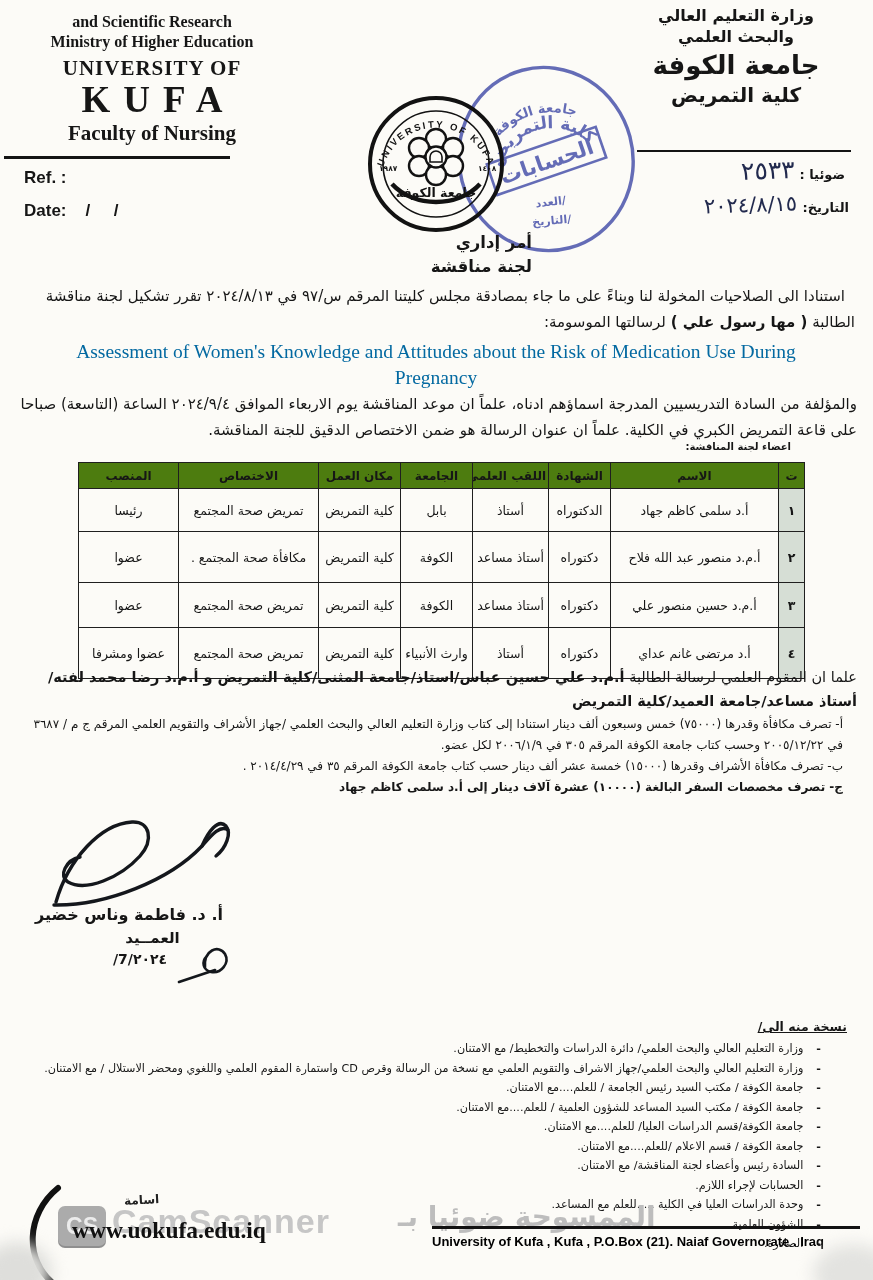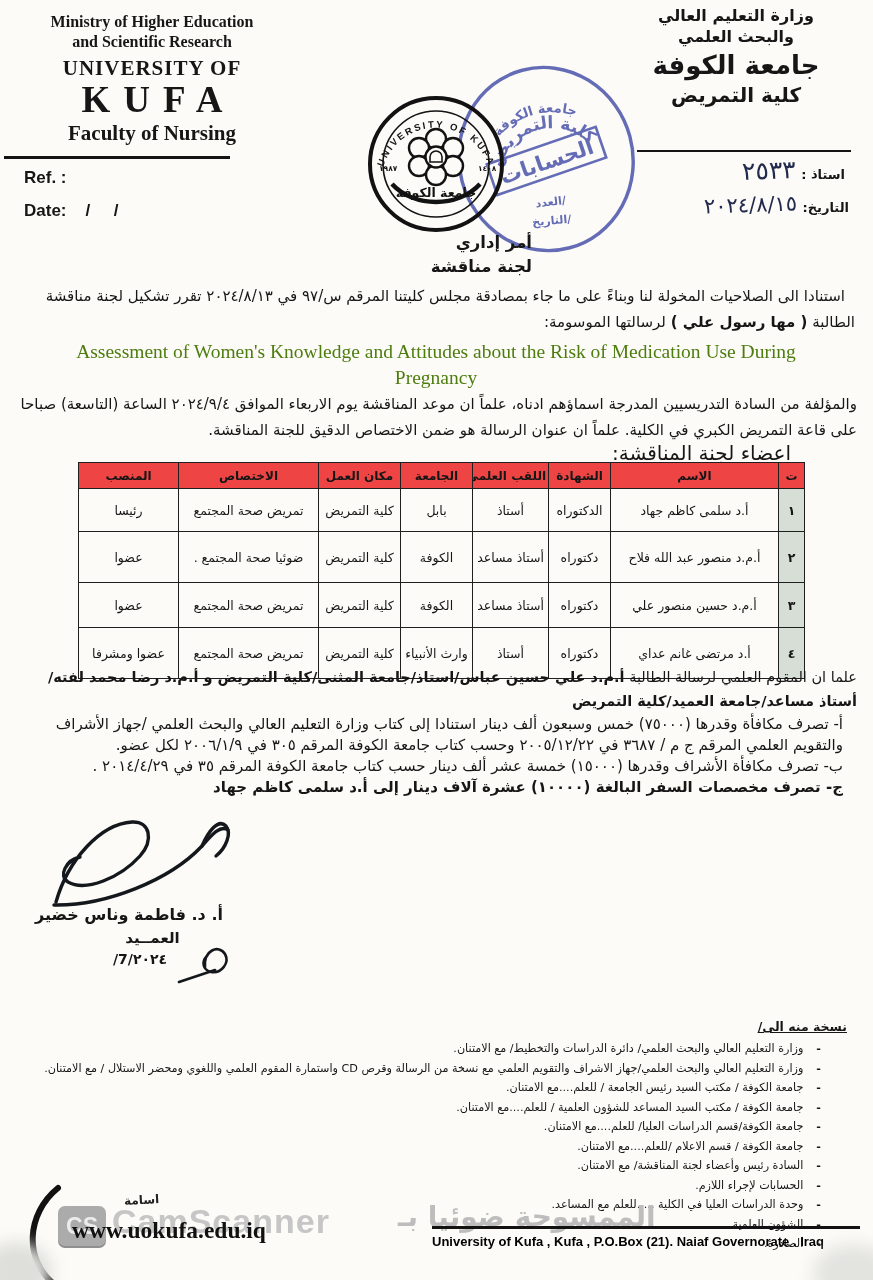--- a/index.html
+++ b/index.html
@@ -31,36 +31,36 @@
   
   .seal{position:absolute;left:366px;top:94px;width:140px;height:140px;z-index:2;}
   .stamp{position:absolute;left:450px;top:58px;width:192px;height:202px;z-index:1;opacity:.88;}
   
   .order-title{position:absolute;left:357px;top:231px;width:175px;direction:rtl;
                font-weight:bold;font-size:16.5px;line-height:1.45;z-index:3;}
   
   .para{direction:rtl;text-align:right;font-size:15px;line-height:26px;}
   .p-intro{position:absolute;right:18px;top:283px;width:838px;text-indent:10px;}
   .title-en{position:absolute;left:40px;top:339px;width:792px;text-align:center;
-            font-family:"Liberation Serif",serif;font-size:19.5px;line-height:26px;color:#4d7c0f;}
+            font-family:"Liberation Serif",serif;font-size:19.5px;line-height:26px;color:#0369a1;}
   .p-comp{position:absolute;right:16px;top:391px;width:842px;}
-  .members-h{position:absolute;right:82px;top:441px;direction:rtl;font-weight:normal;font-size:20px;}
+  .members-h{position:absolute;right:82px;top:441px;direction:rtl;font-weight:bold;font-size:10px;}
   
   .cmt-table{position:absolute;right:68px;top:462px;width:726px;border-collapse:collapse;
              direction:rtl;table-layout:fixed;}
   .cmt-table th,.cmt-table td{border:1.4px solid #1f1f1f;text-align:center;vertical-align:middle;
              font-size:12.5px;padding:1px 2px;overflow:hidden;}
-  .cmt-table th{height:23px;font-weight:bold;background:#ef4444;white-space:nowrap;font-size:12px;}
+  .cmt-table th{height:23px;font-weight:bold;background:#4d7c0f;white-space:nowrap;font-size:12px;}
   .cmt-table td.noc{background:#d6ded5;font-weight:bold;}
   .r1 td{height:40px;} .r2 td{height:48px;} .r3 td{height:42px;} .r4 td{height:48px;}
   
   .p-eval{position:absolute;right:16px;top:665px;width:842px;line-height:24px;font-size:14.5px;}
   .p-eval b{font-weight:bold;}
   .provisions{position:absolute;right:30px;top:714px;width:824px;direction:rtl;text-align:right;
-              font-size:15px;line-height:21px;}
+              font-size:12px;line-height:21px;}
   .prov-c{font-weight:bold;}
   
   .sig-svg{position:absolute;left:42px;top:810px;}
   .sig-name{position:absolute;left:35px;top:905px;width:235px;text-align:left;direction:rtl;
             font-weight:bold;font-size:16px;}
   .sig-title{position:absolute;left:35px;top:929px;width:235px;text-align:center;direction:rtl;
              font-weight:bold;font-size:15px;letter-spacing:1px;}
   .sig-date{position:absolute;left:60px;top:951px;width:160px;text-align:center;direction:rtl;
             font-weight:bold;font-size:14px;}
   .sig-flourish{position:absolute;left:175px;top:938px;}
@@ -90,42 +90,42 @@
             border-radius:50%;filter:blur(8px);}
   .corner-r{position:absolute;right:-20px;bottom:-24px;width:80px;height:60px;background:#e3e3e0;
             border-radius:50%;filter:blur(8px);}
 </style>
 </head>
 <body>
 
 <div class="page">
 
   <div class="hdr-left">
+    <div>and Scientific Research</div>
     <div>Ministry of Higher Education</div>
-    <div>and Scientific Research</div>
     <div class="hl-univ">UNIVERSITY OF</div>
     <div class="hl-kufa">KUFA</div>
     <div class="hl-fac">Faculty of Nursing</div>
   </div>
   <div class="hl-rule"></div>
   <div class="ref-line">Ref. :</div>
   <div class="date-line">
     <span>Date:</span>&nbsp;&nbsp;&nbsp;
     <span>/&nbsp;&nbsp;&nbsp;&nbsp;&nbsp;/</span>
   </div>
 
   <div class="hdr-right">
     <div>وزارة التعليم العالي</div>
     <div>والبحث العلمي</div>
     <div class="hr-univ">جامعة الكوفة</div>
     <div class="hr-col">كلية التمريض</div>
   </div>
   <div class="hr-rule"></div>
   <div class="num-row">
-    <span class="small-lbl">استاذ :</span>
+    <span class="small-lbl">ضوئيا :</span>
     <span class="hand">٢٥٣٣</span>
   </div>
   <div class="dat-row">
     <span class="small-lbl">التاريخ:</span>
     <span class="hand hand-date">٢٠٢٤/٨/١٥</span>
   </div>
 
   <svg class="seal" viewBox="0 0 140 140">
     <defs>
       <path id="sealTop" d="M 17,74 A 55,55 0 0 1 123,74"></path>
@@ -220,21 +220,21 @@
       <td>تمريض صحة المجتمع</td>
       <td>رئيسا</td>
     </tr>
     <tr class="r2">
       <td class="noc">٢</td>
       <td>أ.م.د منصور عبد الله فلاح</td>
       <td>دكتوراه</td>
       <td>أستاذ مساعد</td>
       <td>الكوفة</td>
       <td>كلية التمريض</td>
-      <td>ضوئيا صحة المجتمع .</td>
+      <td>مكافأة صحة المجتمع .</td>
       <td>عضوا</td>
     </tr>
     <tr class="r3">
       <td class="noc">٣</td>
       <td>أ.م.د حسين منصور علي</td>
       <td>دكتوراه</td>
       <td>أستاذ مساعد</td>
       <td>الكوفة</td>
       <td>كلية التمريض</td>
       <td>تمريض صحة المجتمع</td>

